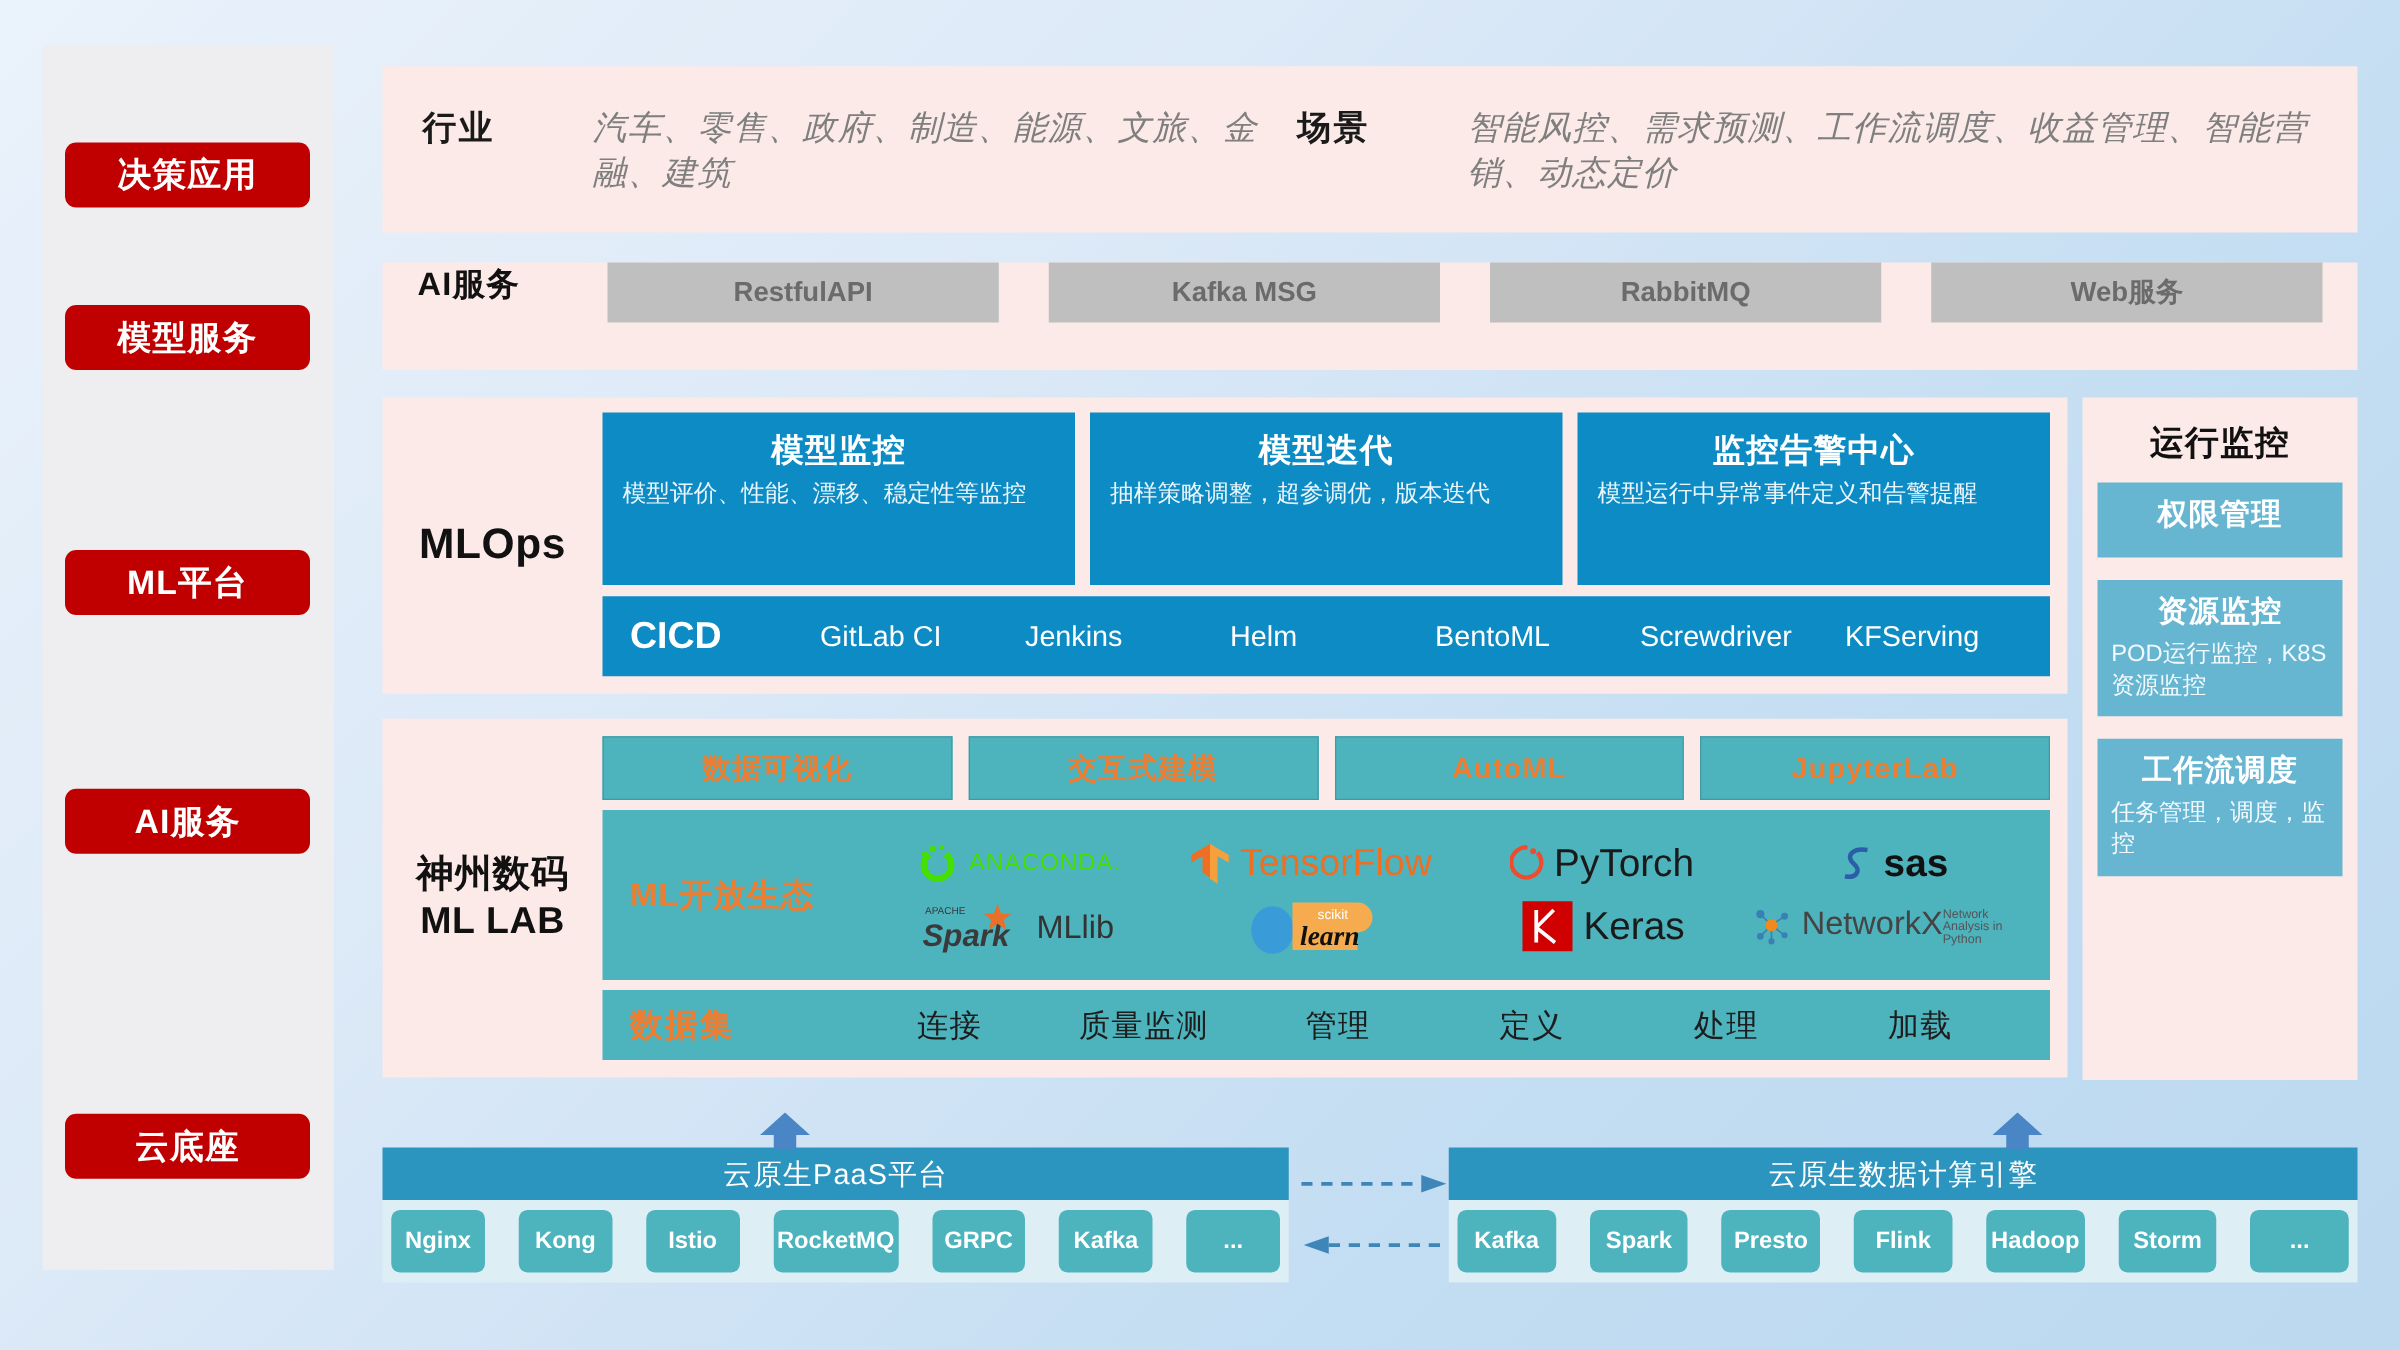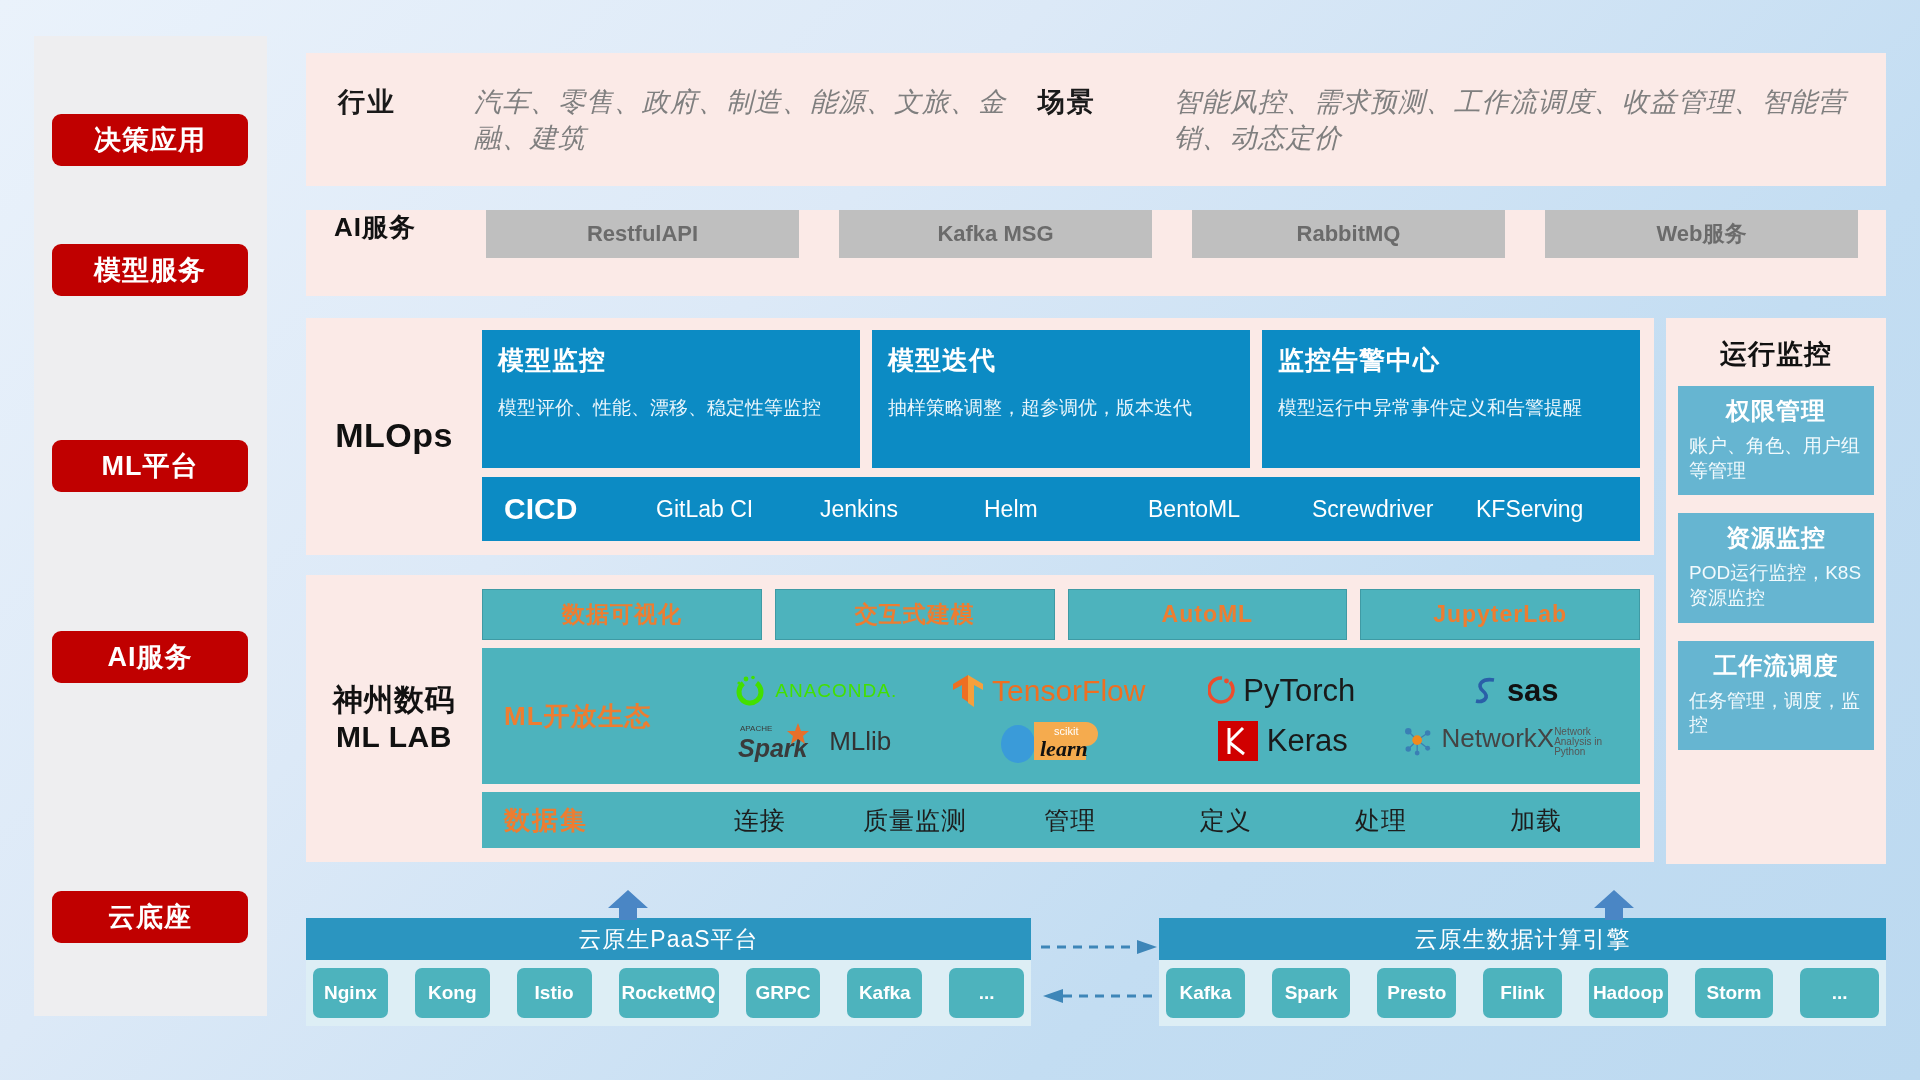--- a/index.html
+++ b/index.html
@@ -76,22 +76,22 @@
     font-size: 34px; font-weight: bold; color: #111;
     letter-spacing: .5px;
   }
   #mlops-col { flex: 1; display: flex; flex-direction: column; gap: 9px; }
   #mlops-cards { display: flex; gap: 12px; height: 148px; }
   .mlops-card {
     flex: 1; background: #0c8bc4; color: #fff;
     padding: 13px 16px 0 16px; overflow: hidden;
   }
   .mlops-card h3 {
-    font-size: 26px; font-weight: bold; text-align: left;
-    letter-spacing: 1px; margin-bottom: 17px;
+    font-size: 26px; font-weight: bold; text-align: center;
+    letter-spacing: 1px; margin-bottom: 5px;
   }
   .mlops-card p { font-size: 19px; line-height: 1.35; color: #eaf6fc; }
   #cicd {
     height: 68px; background: #0c8bc4; color: #fff;
     display: flex; align-items: center; padding-left: 22px; overflow: hidden;
   }
   #cicd .cicd-title {
     font-size: 30px; font-weight: bold; width: 152px; flex: none;
   }
   .cicd-items { display: flex; flex: 1; }
@@ -370,21 +370,20 @@
 
         </div>
       </div>
     </div>
 
     <div id="band-right">
       <div id="monitor" class="pink">
         <h2>运行监控</h2>
         <div class="mon-card">
           <h3>权限管理</h3>
-          <p>账户、角色、用户组等管理</p>
         </div>
         <div class="mon-card">
           <h3>资源监控</h3>
           <p>POD运行监控，K8S资源监控</p>
         </div>
         <div class="mon-card">
           <h3>工作流调度</h3>
           <p>任务管理，调度，监控</p>
         </div>
       </div>

